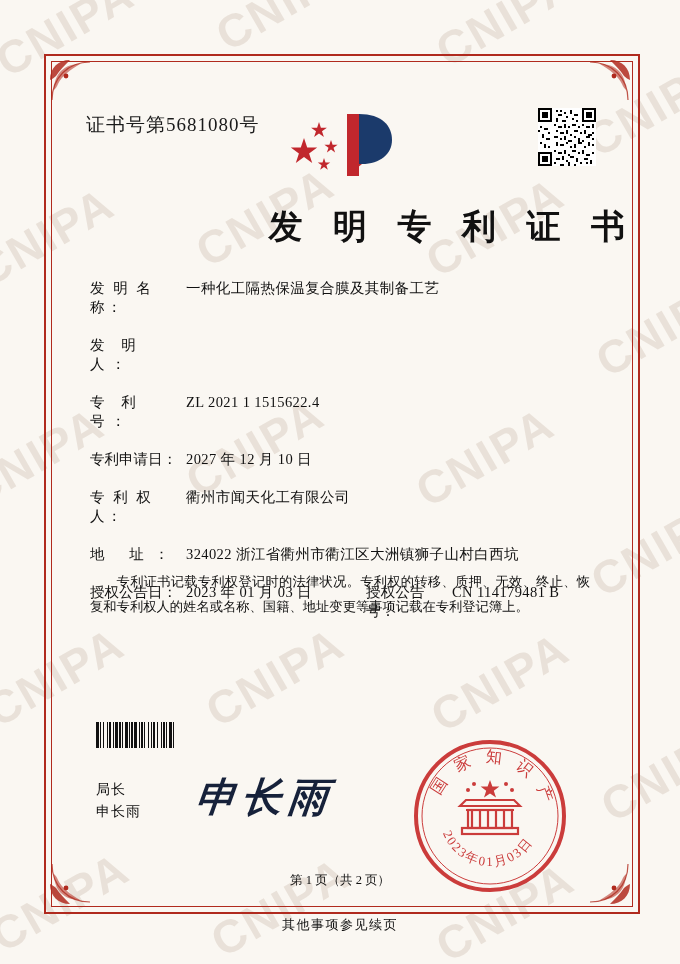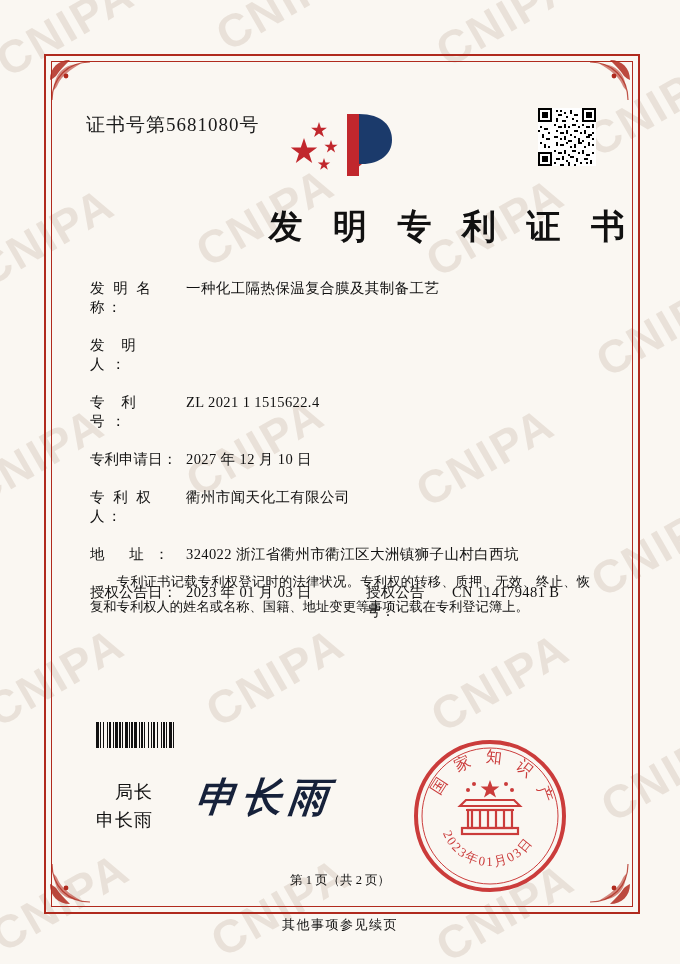--- a/index.html
+++ b/index.html
@@ -177,25 +177,24 @@
     height: 26px;
     background: #111;
     vertical-align: top;
   }
 
   
   .sig-label {
     position: absolute;
     left: 52px;
     top: 725px;
-    font-size: 18px;
+    font-size: 14px;
     line-height: 1.55;
     color: #111;
     letter-spacing: 1px;
-    text-align: right;
   }
   .sig-script {
     position: absolute;
     left: 152px;
     top: 716px;
     font-size: 40px;
     font-family: "Liberation Serif", serif;
     font-style: italic;
     font-weight: bold;
     color: #16213a;

